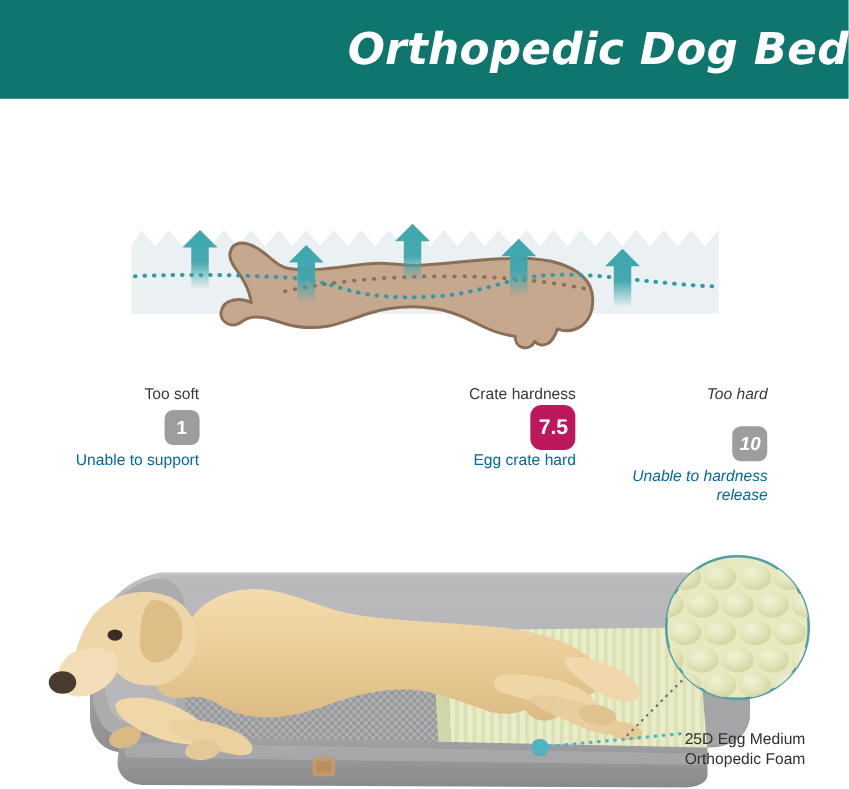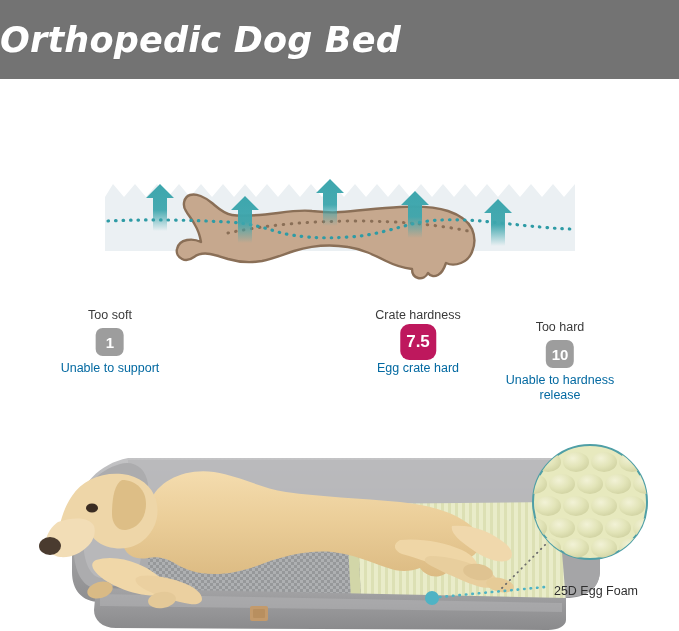--- a/index.html
+++ b/index.html
@@ -15,24 +15,24 @@
     font-family: "Liberation Sans", sans-serif;
     background: #ffffff;
   }
 
   
   .header-banner {
     position: absolute;
     left: 0; top: 0;
     width: 679px;
     height: 79px;
-    background: #737373;
+    background: #0f766e;
     display: flex;
     align-items: center;
-    justify-content: flex-start;
+    justify-content: flex-end;
   }
   .header-title {
     color: #ffffff;
     font-size: 35px;
     font-weight: bold;
     font-style: italic;
     letter-spacing: 0.2px;
     text-shadow: 0 1px 1px rgba(0,0,0,0.06);
     white-space: nowrap;
     font-family: "DejaVu Sans", sans-serif;
@@ -49,21 +49,21 @@
 
   
   .scale {
     position: absolute;
     left: 0; top: 300px;
     width: 679px;
     height: 100px;
   }
   .scale-point {
     position: absolute;
-    text-align: center;
+    text-align: right;
     transform: translateX(-50%);
   }
   .scale-top-label {
     font-size: 12.5px;
     color: #3a3a3a;
     white-space: nowrap;
     line-height: 15px;
   }
   .scale-badge {
     display: inline-flex;
@@ -87,22 +87,22 @@
   }
   .scale-bottom-label {
     font-size: 12.5px;
     color: #0369a1;
     line-height: 15px;
   }
   .sp-1 { left: 110px; top: 8px; }
   .sp-1 .badge-wrap { margin-top: 5px; margin-bottom: 5px; }
   .sp-75 { left: 418px; top: 8px; }
   .sp-75 .badge-wrap { margin-top: 1px; margin-bottom: 1px; }
-  .sp-10 { left: 560px; top: 20px; }
-  .sp-10 .badge-wrap { margin-top: 5px; margin-bottom: 5px; }
+  .sp-10 { left: 560px; top: 8px; font-style: italic; }
+  .sp-10 .badge-wrap { margin-top: 18px; margin-bottom: 5px; }
   .badge-wrap { display: block; }
 
   
   .photo {
     position: absolute;
     left: 0; top: 430px;
     width: 679px;
     height: 201px;
   }
   .photo svg { display: block; }
@@ -429,14 +429,15 @@
 
       <ellipse cx="48" cy="108" rx="13" ry="10" fill="url(#bumpG)"></ellipse>
       <ellipse cx="76" cy="108" rx="13" ry="10" fill="url(#bumpG)"></ellipse>
       <ellipse cx="104" cy="108" rx="13" ry="10" fill="url(#bumpG)"></ellipse>
       <ellipse cx="132" cy="108" rx="13" ry="10" fill="url(#bumpG)"></ellipse>
     </g>
   </svg>
 </div>
 
 <div class="callout-label">
-  <div>25D Egg Foam</div>
+  <div>25D Egg Medium</div>
+  <div>Orthopedic Foam</div>
 </div>
 
 </body></html>

